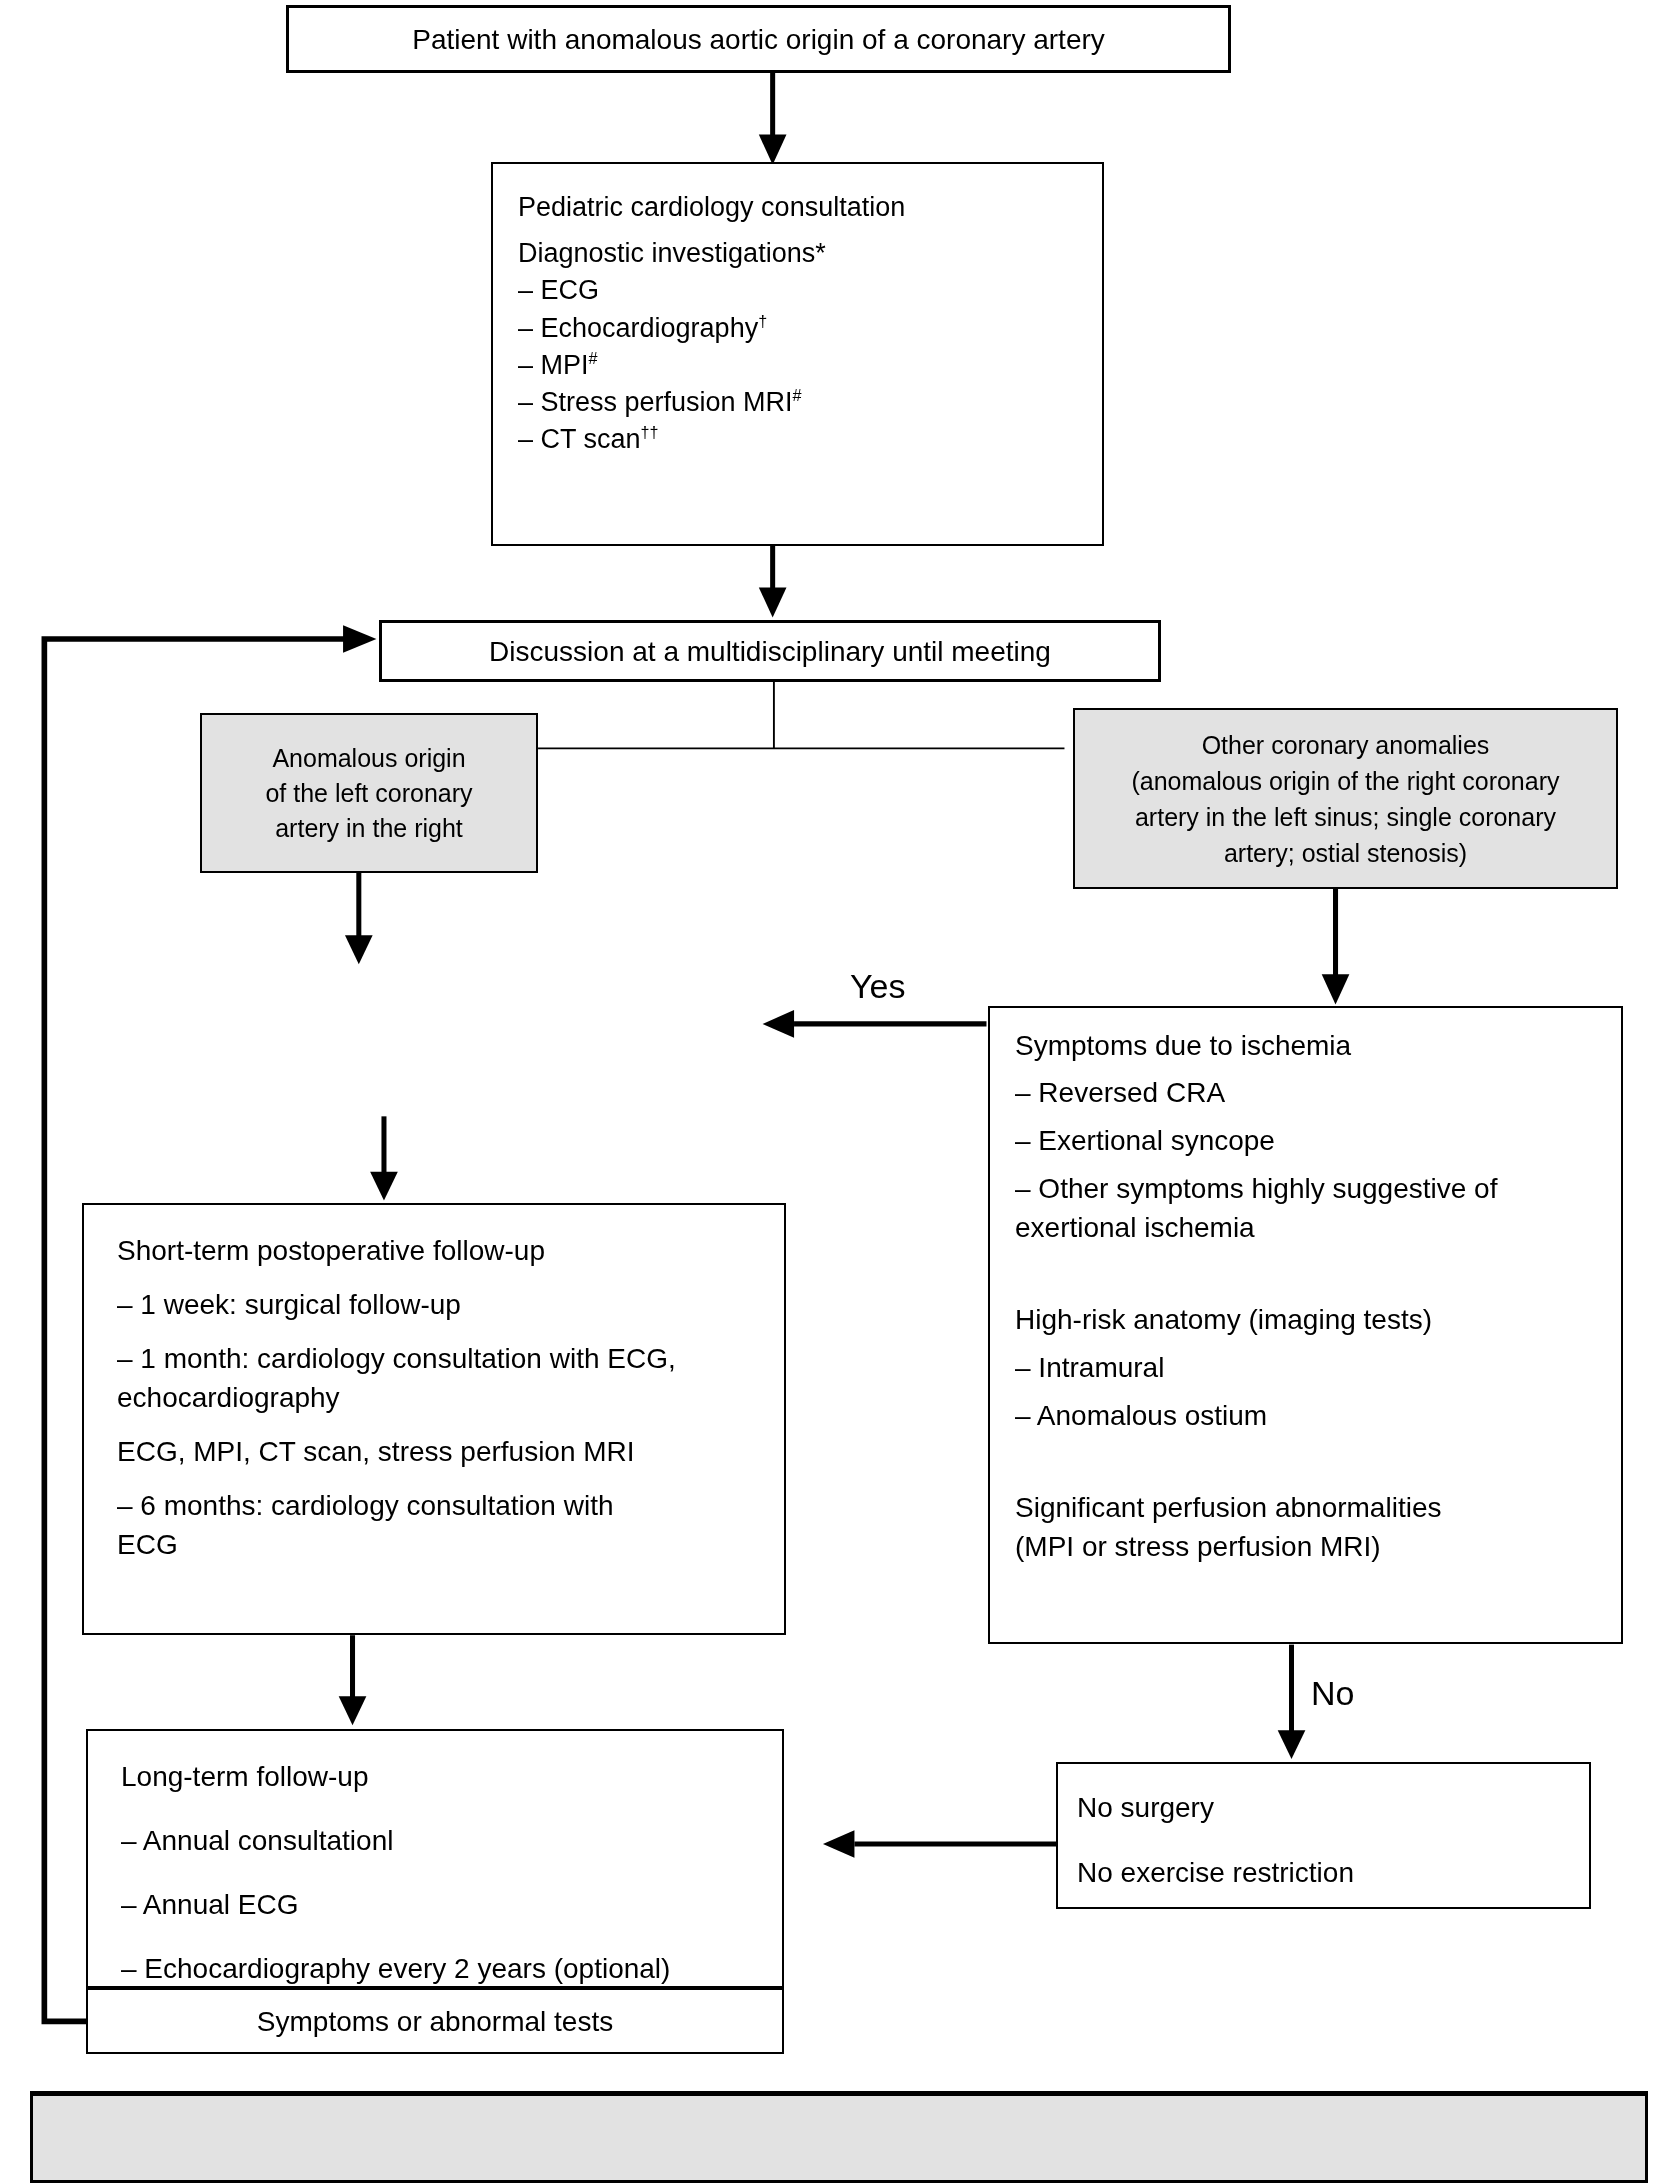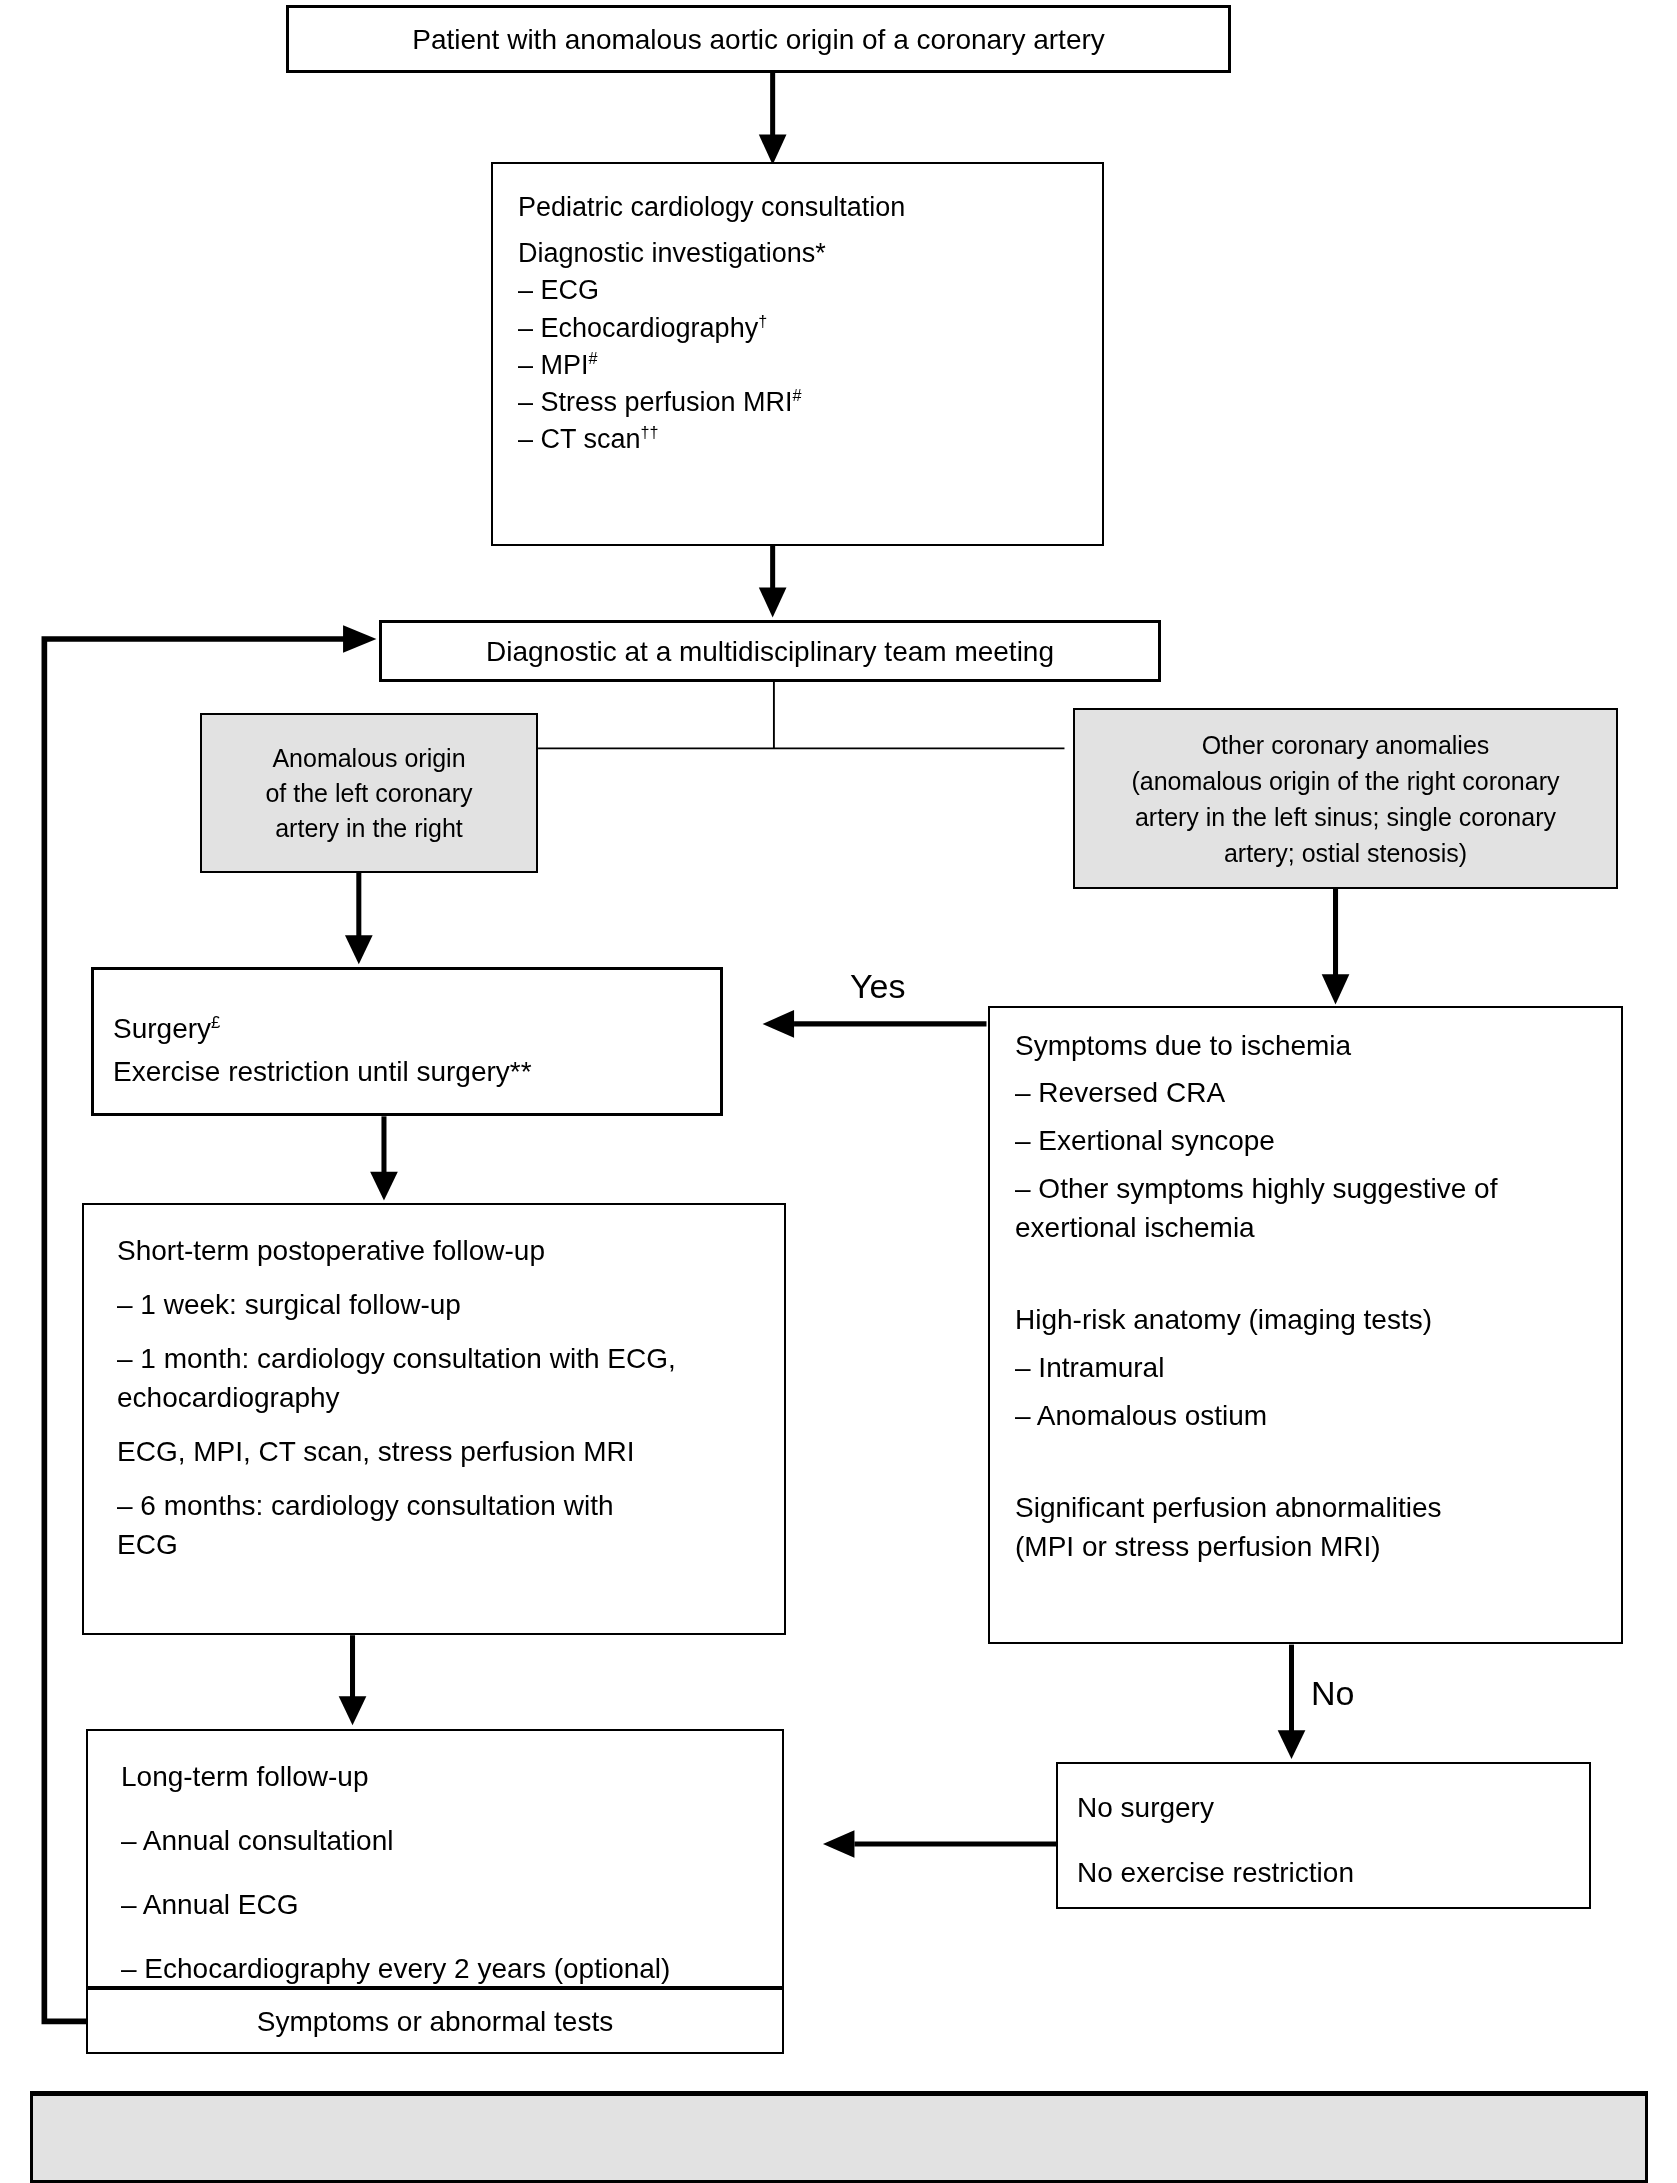--- a/index.html
+++ b/index.html
@@ -130,48 +130,40 @@
       </div>
       <div class="para">
         <div class="line"><span>– Stress perfusion MRI</span><sup>#</sup></div>
       </div>
       <div class="para">
         <div class="line"><span>– CT scan</span><sup>††</sup></div>
       </div>
     </div>
 
   <div class="box centered" id="node-discussion">
-    <div class="line">Diagnostic at a multidisciplinary team meeting</div>
+    <div class="line">Discussion at a multidisciplinary until meeting</div>
   </div>
 
   <div class="box gray centered" id="node-left-anomaly">
       <div class="para">
         <div class="line">Anomalous origin</div>
         <div class="line">of the left coronary</div>
         <div class="line">artery in the right</div>
       </div>
     </div>
 
   <div class="box gray centered" id="node-other-anomalies">
       <div class="para">
         <div class="line">Other coronary anomalies</div>
         <div class="line">(anomalous origin of the right coronary</div>
         <div class="line">artery in the left sinus; single coronary</div>
         <div class="line">artery; ostial stenosis)</div>
       </div>
     </div>
 
-  <div class="box" id="node-surgery">
-      <div class="para">
-        <div class="line"><span>Surgery</span><sup>£</sup></div>
-      </div>
-      <div class="para">
-        <div class="line">Exercise restriction until surgery**</div>
-      </div>
-    </div>
 
   <div class="flowlabel" id="yes-label">Yes</div>
 
   <div class="box" id="node-short-term">
       <div class="para">
         <div class="line">Short-term postoperative follow-up</div>
       </div>
       <div class="para">
         <div class="line">– 1 week: surgical follow-up</div>
       </div>

